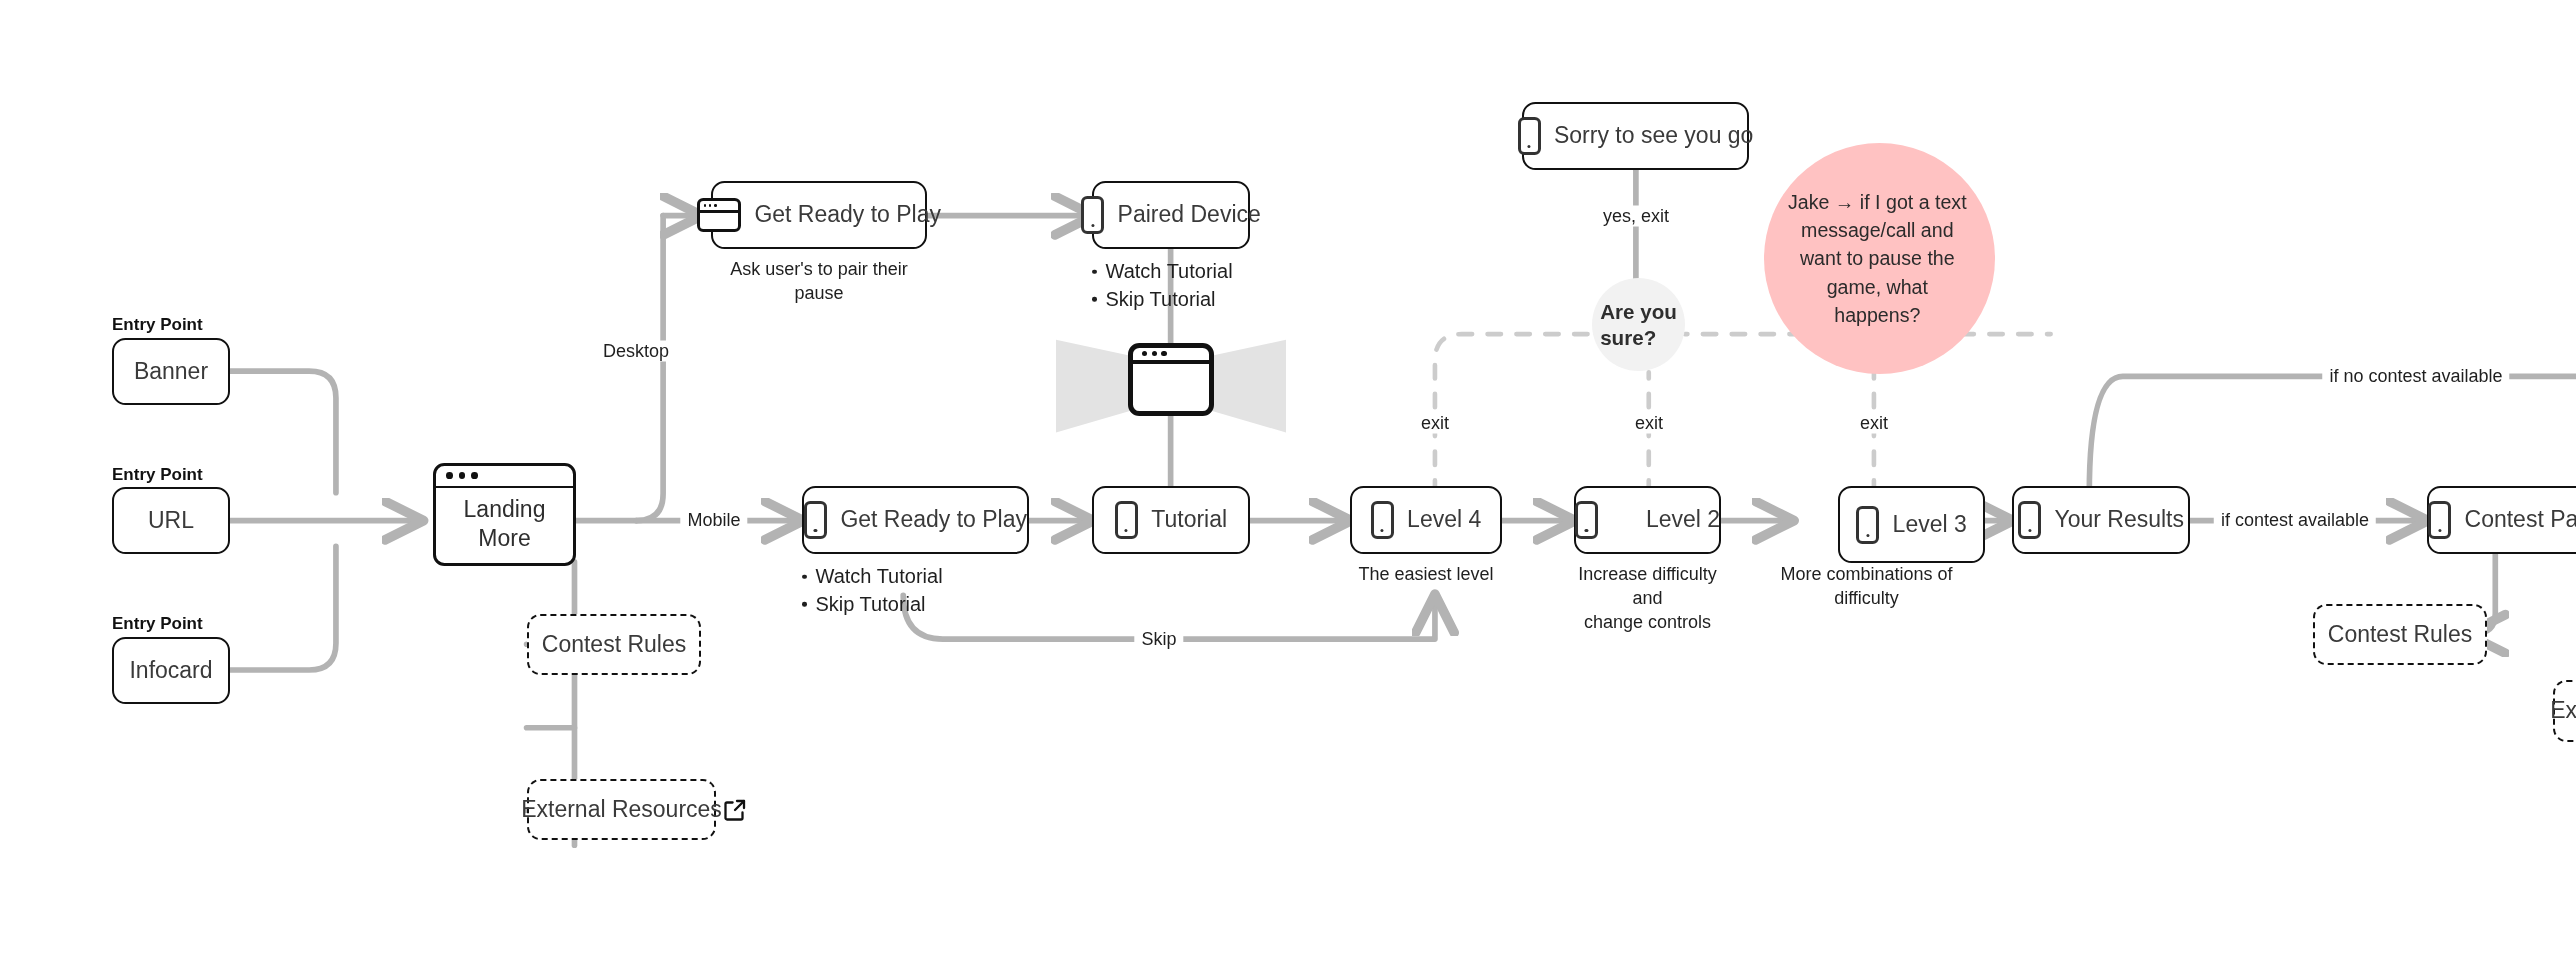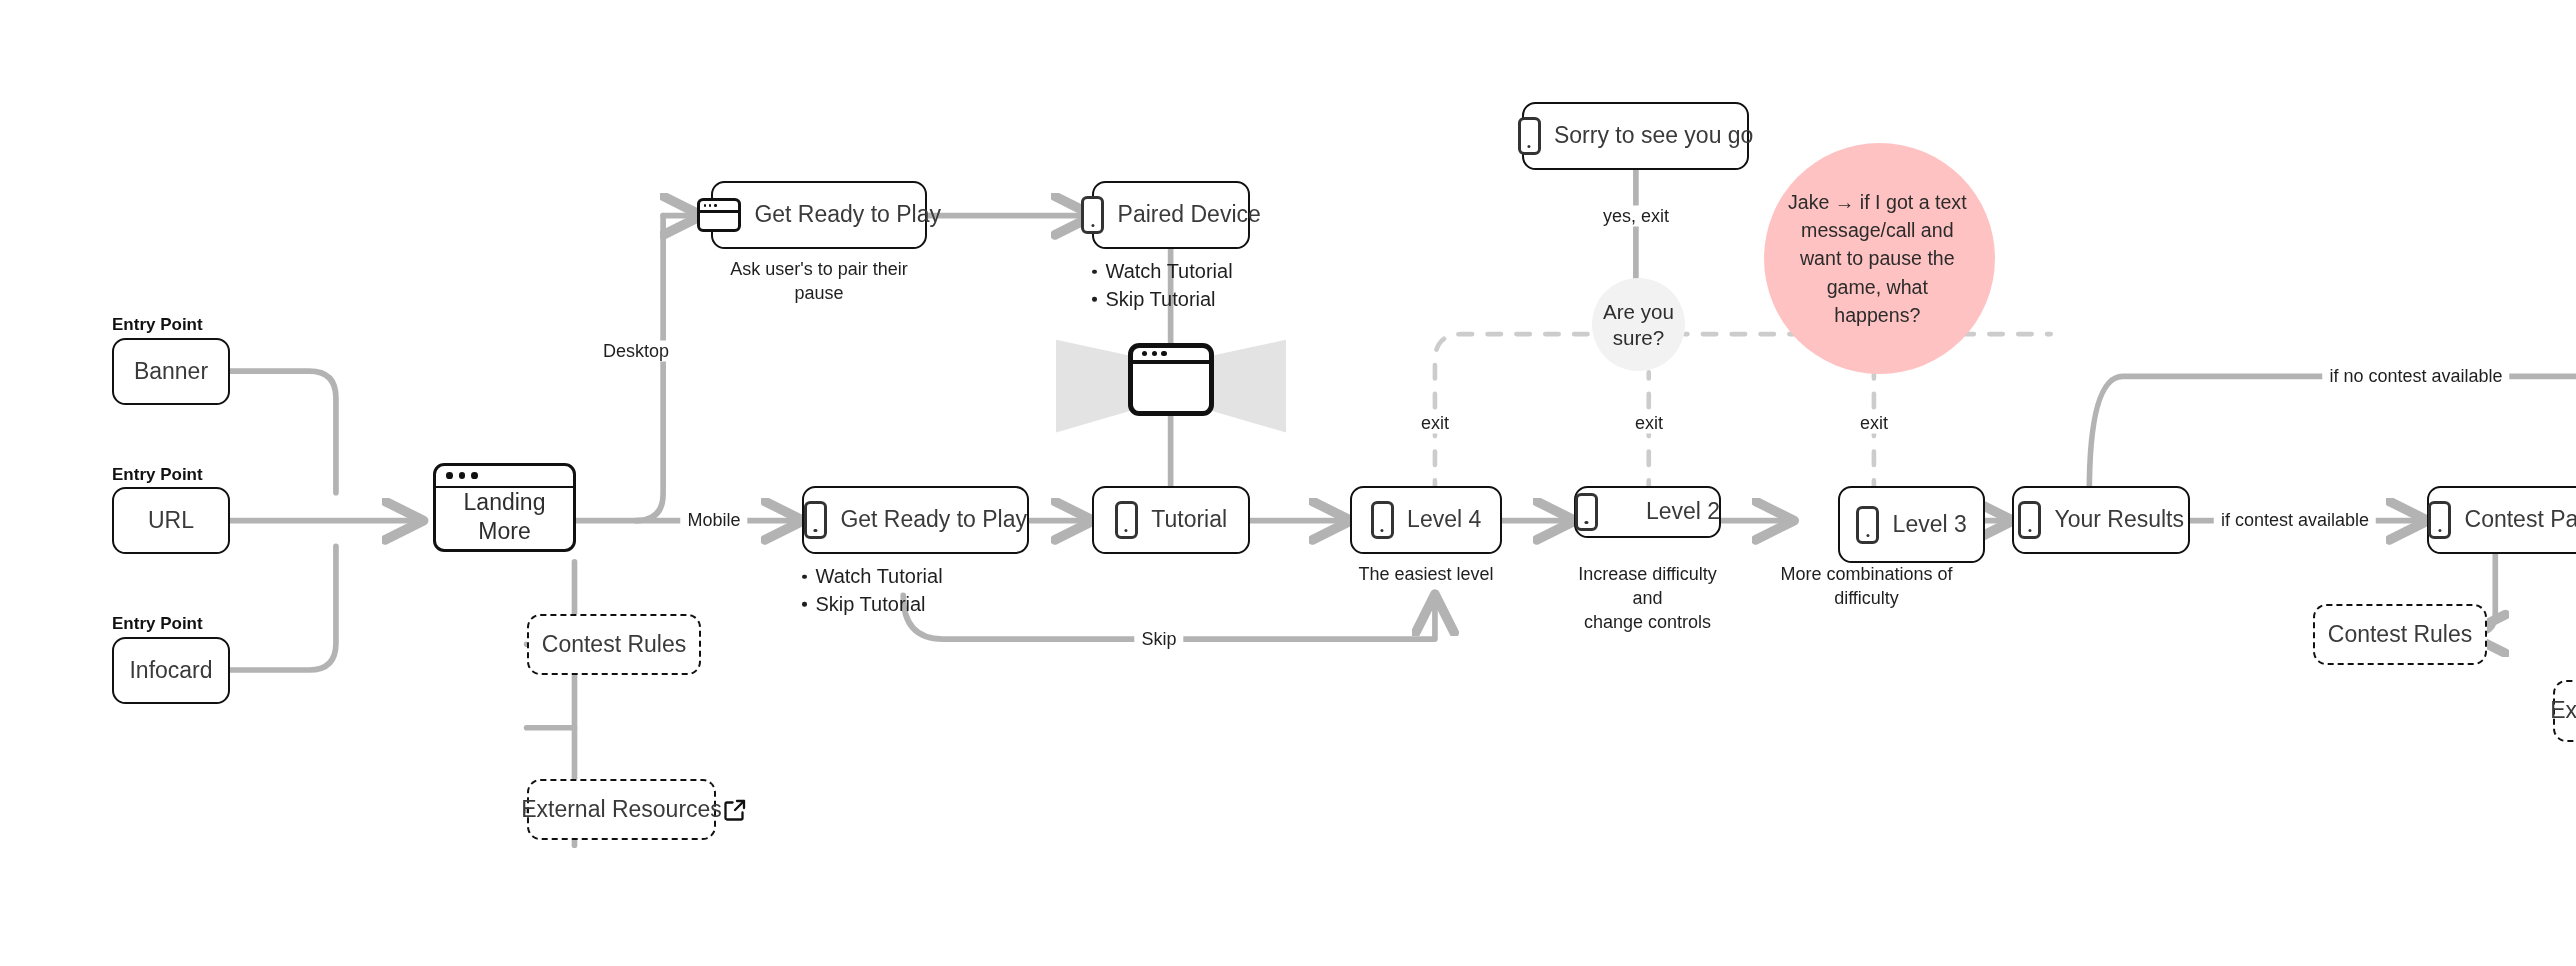--- a/index.html
+++ b/index.html
@@ -143,21 +143,22 @@
     white-space:nowrap;
     transform:translate(-50%,-50%);
   }
 
   
   .decision{
     position:absolute;
     border-radius:50%;
     background:#f2f2f2;
     display:flex;align-items:center;justify-content:center;
-    text-align:center;
+    text-align:left;
+    font-weight:bold;
   }
   .decision span{font-size:20.6px;line-height:1.22;color:#2e2e2e;}
 
   
   .note{
     position:absolute;
     border-radius:50%;
     background:#ffc2c2;
     display:flex;align-items:center;
     text-align:center;
@@ -268,21 +269,21 @@
   <div class="eyebrow" style="left:112px;top:465px;">Entry Point</div>
   <div class="node" style="left:112px;top:487px;width:118px;height:67px;">
     <span class="label">URL</span>
   </div>
 
   <div class="eyebrow" style="left:112px;top:614px;">Entry Point</div>
   <div class="node" style="left:112px;top:637px;width:118px;height:67px;">
     <span class="label">Infocard</span>
   </div>
 
-  <div class="winnode" style="left:433px;top:463px;width:143px;height:89px;">
+  <div class="winnode" style="left:433px;top:463px;width:143px;height:103px;">
     <div class="titlebar">
       <i></i>
       <i></i>
       <i></i>
     </div>
     <div class="body">
       <span><span>Landing</span><br><span>More</span></span>
     </div>
   </div>
 
@@ -350,21 +351,21 @@
     <span class="phone"></span>
     <span class="label">Tutorial</span>
   </div>
 
   <div class="node" style="left:1350px;top:486px;width:152px;height:68px;">
     <span class="phone"></span>
     <span class="label">Level 4</span>
   </div>
   <div class="caption" style="left:1350px;top:563px;width:152px;">The easiest level</div>
 
-  <div class="node" style="left:1574px;top:486px;width:147px;height:52px;gap:48px;">
+  <div class="node" style="left:1574px;top:486px;width:147px;height:68px;gap:48px;">
     <span class="phone"></span>
     <span class="label">Level 2</span>
   </div>
   <div class="caption" style="left:1561px;top:563px;width:173px;">
     <span>Increase difficulty and</span><br>
     <span>change controls</span>
   </div>
 
   <div class="node" style="left:1838px;top:486px;width:147px;height:77px;">
     <span class="phone"></span>

